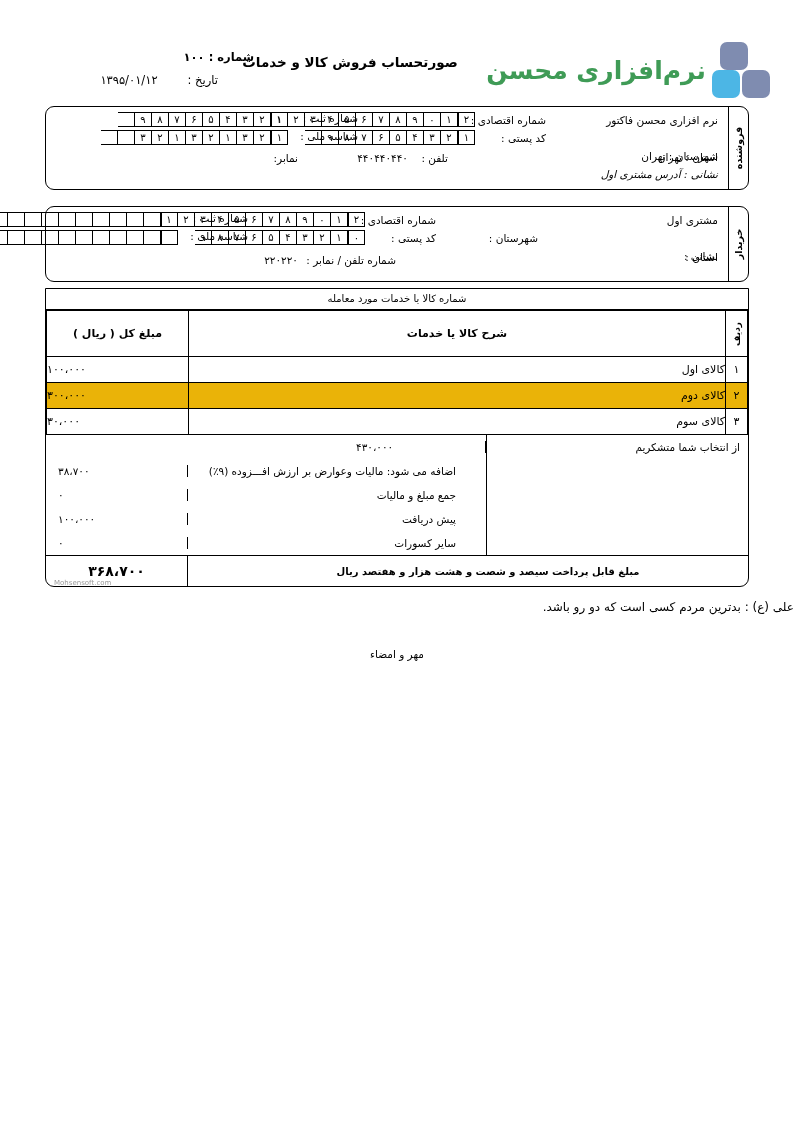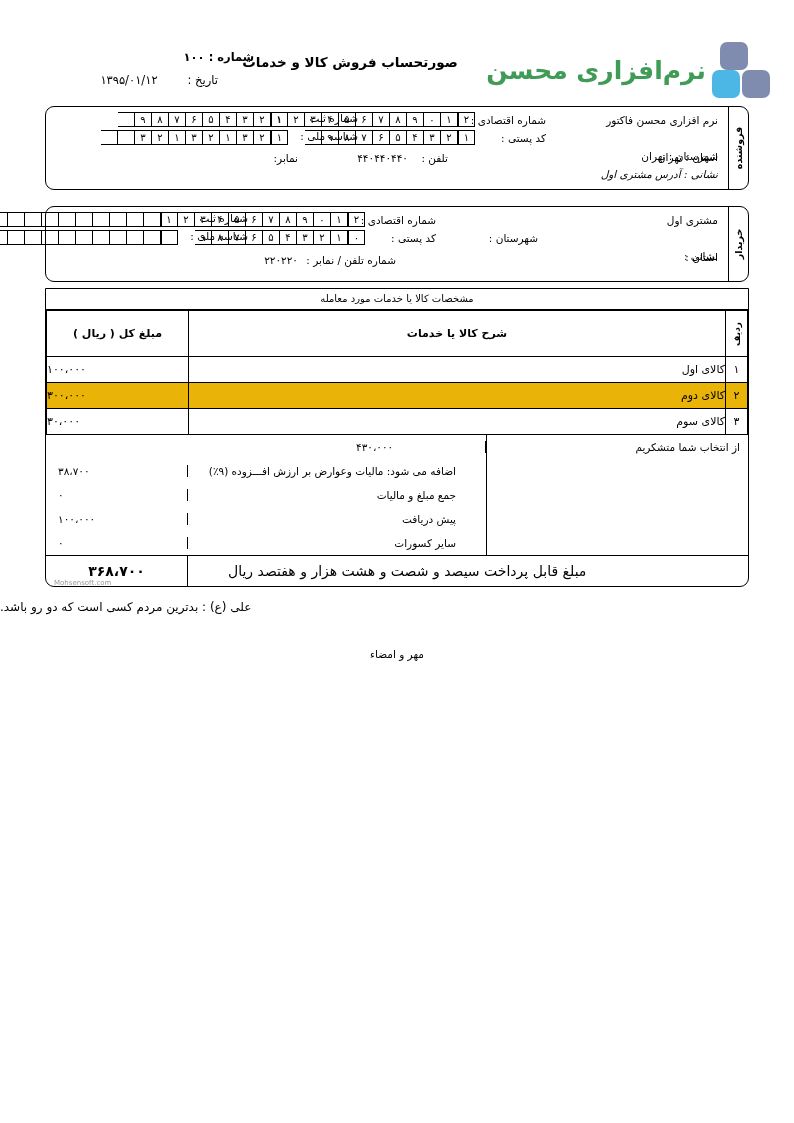--- a/index.html
+++ b/index.html
@@ -292,23 +292,23 @@
   }
   .total-row {
     display: flex;
     flex-direction: row;
     direction: rtl;
     height: 30px;
     align-items: center;
   }
   .total-text {
     flex: 1;
-    text-align: left;
-    font-size: 14px;
-    font-weight: normal;
+    text-align: center;
+    font-size: 10px;
+    font-weight: bold;
     padding-left: 40px;
   }
   .total-val {
     width: 142px;
     border-right: 1px solid #000;
     height: 30px;
     line-height: 30px;
     text-align: center;
     font-size: 14px;
     font-weight: bold;
@@ -322,21 +322,21 @@
     color: #9a9a9a;
     direction: ltr;
   }
 
   
   .quote {
     position: absolute;
     top: 600px;
     right: 0;
     left: 0;
-    text-align: left;
+    text-align: right;
     font-size: 12px;
     direction: rtl;
   }
   .signature {
     position: absolute;
     top: 648px;
     right: 0;
     left: 0;
     text-align: center;
     font-size: 10.5px;
@@ -529,21 +529,21 @@
           <div class="dbox"></div>
           <div class="dbox"></div>
           <div class="dbox"></div>
           <div class="dbox"></div>
           <div class="dbox"></div>
         </div>
     </div>
   </div>
 
   <div id="items-wrap">
-    <div class="band">مشخصات کالا یا خدمات مورد معامله</div>
+    <div class="band">شماره کالا یا خدمات مورد معامله</div>
 
     <table class="items">
       <thead>
         <tr>
           <th class="col-idx head-idx">
             <span>ردیف</span>
           </th>
           <th class="head-desc">شرح کالا یا خدمات</th>
           <th class="col-amt head-amt">مبلغ کل ( ریال )</th>
         </tr>

